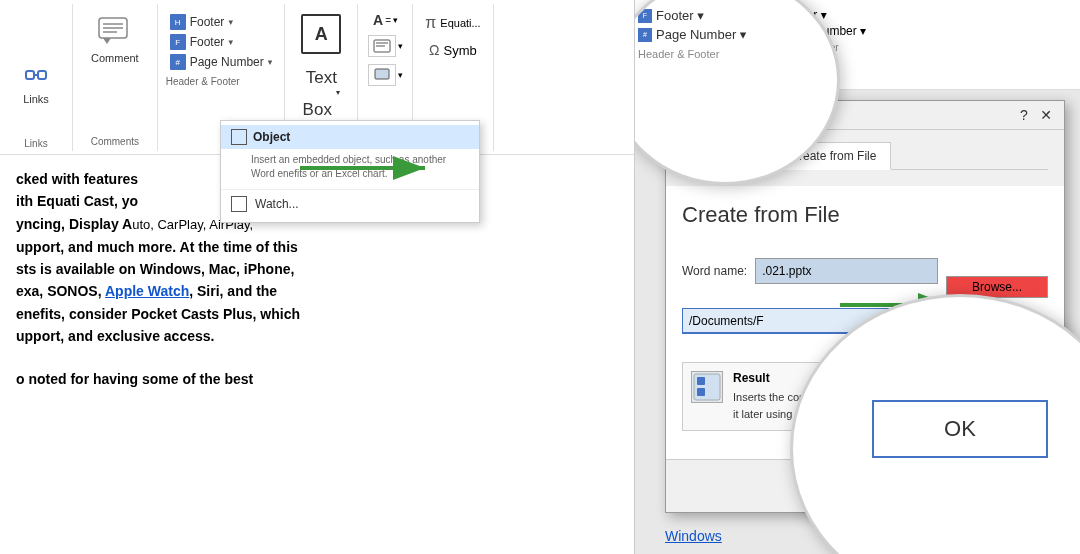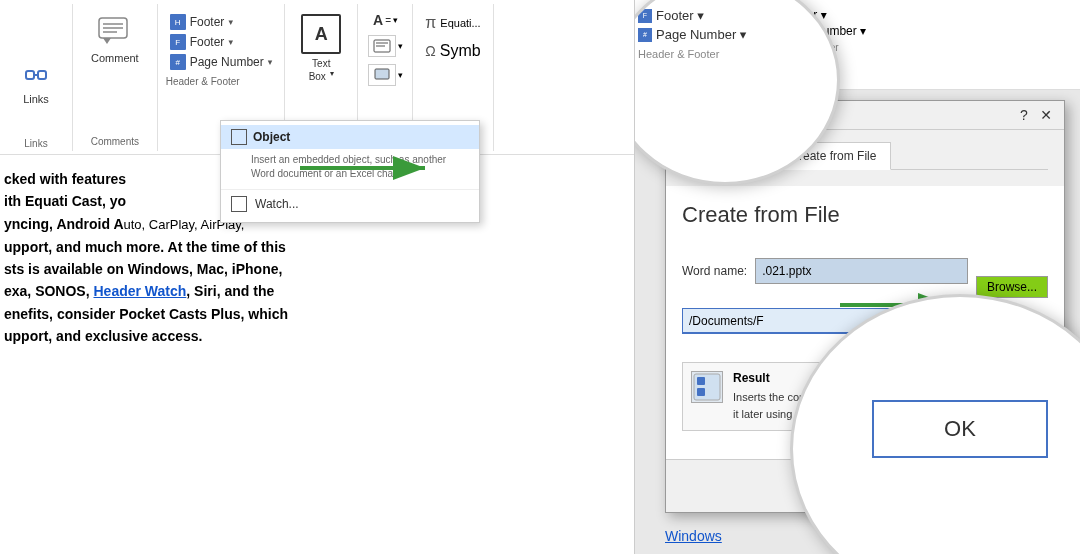--- a/index.html
+++ b/index.html
@@ -131,23 +131,23 @@
       display: flex;
       align-items: center;
       justify-content: center;
       font-size: 18px;
       font-weight: bold;
       color: #333;
       border-radius: 2px;
     }
 
     .textbox-label {
-      font-size: 10px;
-      color: #333;
-      margin-top: 2px;
+      font-size: 17px;
+      color: #333;
+      margin-top: 12px;
     }
 
     .textbox-arrow {
       font-size: 8px;
       color: #333;
     }
 
     
     .object-dropdown {
       position: absolute;
@@ -186,21 +186,21 @@
     .object-description {
       padding: 4px 10px 8px 30px;
       font-size: 10px;
       color: #666;
       line-height: 1.4;
       border-bottom: 1px solid #eee;
     }
 
     
     .doc-content {
-      padding: 8px 4px;
+      padding: 8px 16px;
       font-size: 14px;
       color: #000;
       line-height: 1.6;
     }
 
     .doc-content strong { font-weight: bold; }
     .doc-link { color: #1155cc; text-decoration: underline; }
 
     
     .right-panel {
@@ -301,24 +301,24 @@
     .dialog-input {
       flex: 1;
       height: 26px;
       border: 1px solid #999;
       padding: 2px 6px;
       font-size: 12px;
       background: #c5d6e8;
     }
 
     .dialog-browse-btn {
-      padding: 3px 10px;
+      padding: 3px 25px;
       font-size: 12px;
       border: 1px solid #999;
-      background: #84cc16;
+      background: #ef4444;
       cursor: pointer;
       white-space: nowrap;
       margin-top: 32px;
     }
 
     .dialog-path-input {
       flex: 1;
       height: 26px;
       border: 1px solid #4472c4;
       border-bottom: 2px solid #4472c4;
@@ -610,59 +610,60 @@
           </div>
         </div>
 
         <div class="ribbon-group" style="min-width:70px; padding-top:8px;">
           <div class="formula-item">
             <span class="pi-icon">π</span>
             <span style="font-size:11px;">Equati...</span>
           </div>
           <div class="formula-item" style="margin-top:6px;">
             <span class="omega-icon">Ω</span>
-            <span style="font-size:16px;">Symb</span>
+            <span style="font-size:13px;">Symb</span>
           </div>
         </div>
 
       </div>
     </div>
 
     <div class="object-dropdown">
       <div class="object-header-item">
         <div class="obj-icon"></div>
         <span>Object</span>
       </div>
       <div class="object-description">
-        <span>Insert an embedded object, such as another Word document or an Excel chart.</span>
+        <span>Insert an embedded object, such as another Word enefits or an Excel chart.</span>
       </div>
       <div class="object-menu-item">
         <div class="obj-icon"></div>
         <span>Watch...</span>
       </div>
     </div>
 
     <svg class="arrow-svg" style="left:290px;top:148px;width:150px;height:40px;">
       <defs>
         <marker id="arrowhead1" markerWidth="8" markerHeight="6" refX="8" refY="3" orient="auto">
           <polygon points="0 0, 8 3, 0 6" fill="#3a9a3a"></polygon>
         </marker>
       </defs>
       <line x1="10" y1="20" x2="135" y2="20" stroke="#3a9a3a" stroke-width="4" marker-end="url(#arrowhead1)"></line>
     </svg>
 
     <div class="doc-content" style="margin-top:5px;">
       <p><strong>cked with features</strong></p>
       <p><strong>ith Equati Cast, yo</strong></p>
-      <p><strong>yncing, Android A</strong><span style="font-size:13px;">uto, CarPlay, AirPlay,</span></p>
+      <p><strong>yncing, Display A</strong><span style="font-size:13px;">uto, CarPlay, AirPlay,</span></p>
       <p><strong>upport, and much more. At the time of this</strong></p>
       <p><strong>sts is available on Windows, Mac, iPhone,</strong></p>
-      <p><strong>exa, SONOS, <a class="doc-link">Header Watch</a>, Siri, and the</strong></p>
+      <p><strong>exa, SONOS, <a class="doc-link">Apple Watch</a>, Siri, and the</strong></p>
       <p><strong>enefits, consider Pocket Casts Plus, which</strong></p>
       <p><strong>upport, and exclusive access.</strong></p>
+      <p style="margin-top:20px;"><strong>o noted for having some of the best</strong></p>
     </div>
   </div>
 
   <div class="right-panel">
 
     <div class="right-top-bar">
       <div style="display:flex;align-items:flex-start;padding:4px 10px;border-right:1px solid #ddd;">
 
         <div style="display:flex;flex-direction:column;align-items:center;cursor:pointer;">
           <svg width="28" height="28" viewBox="0 0 32 32">

